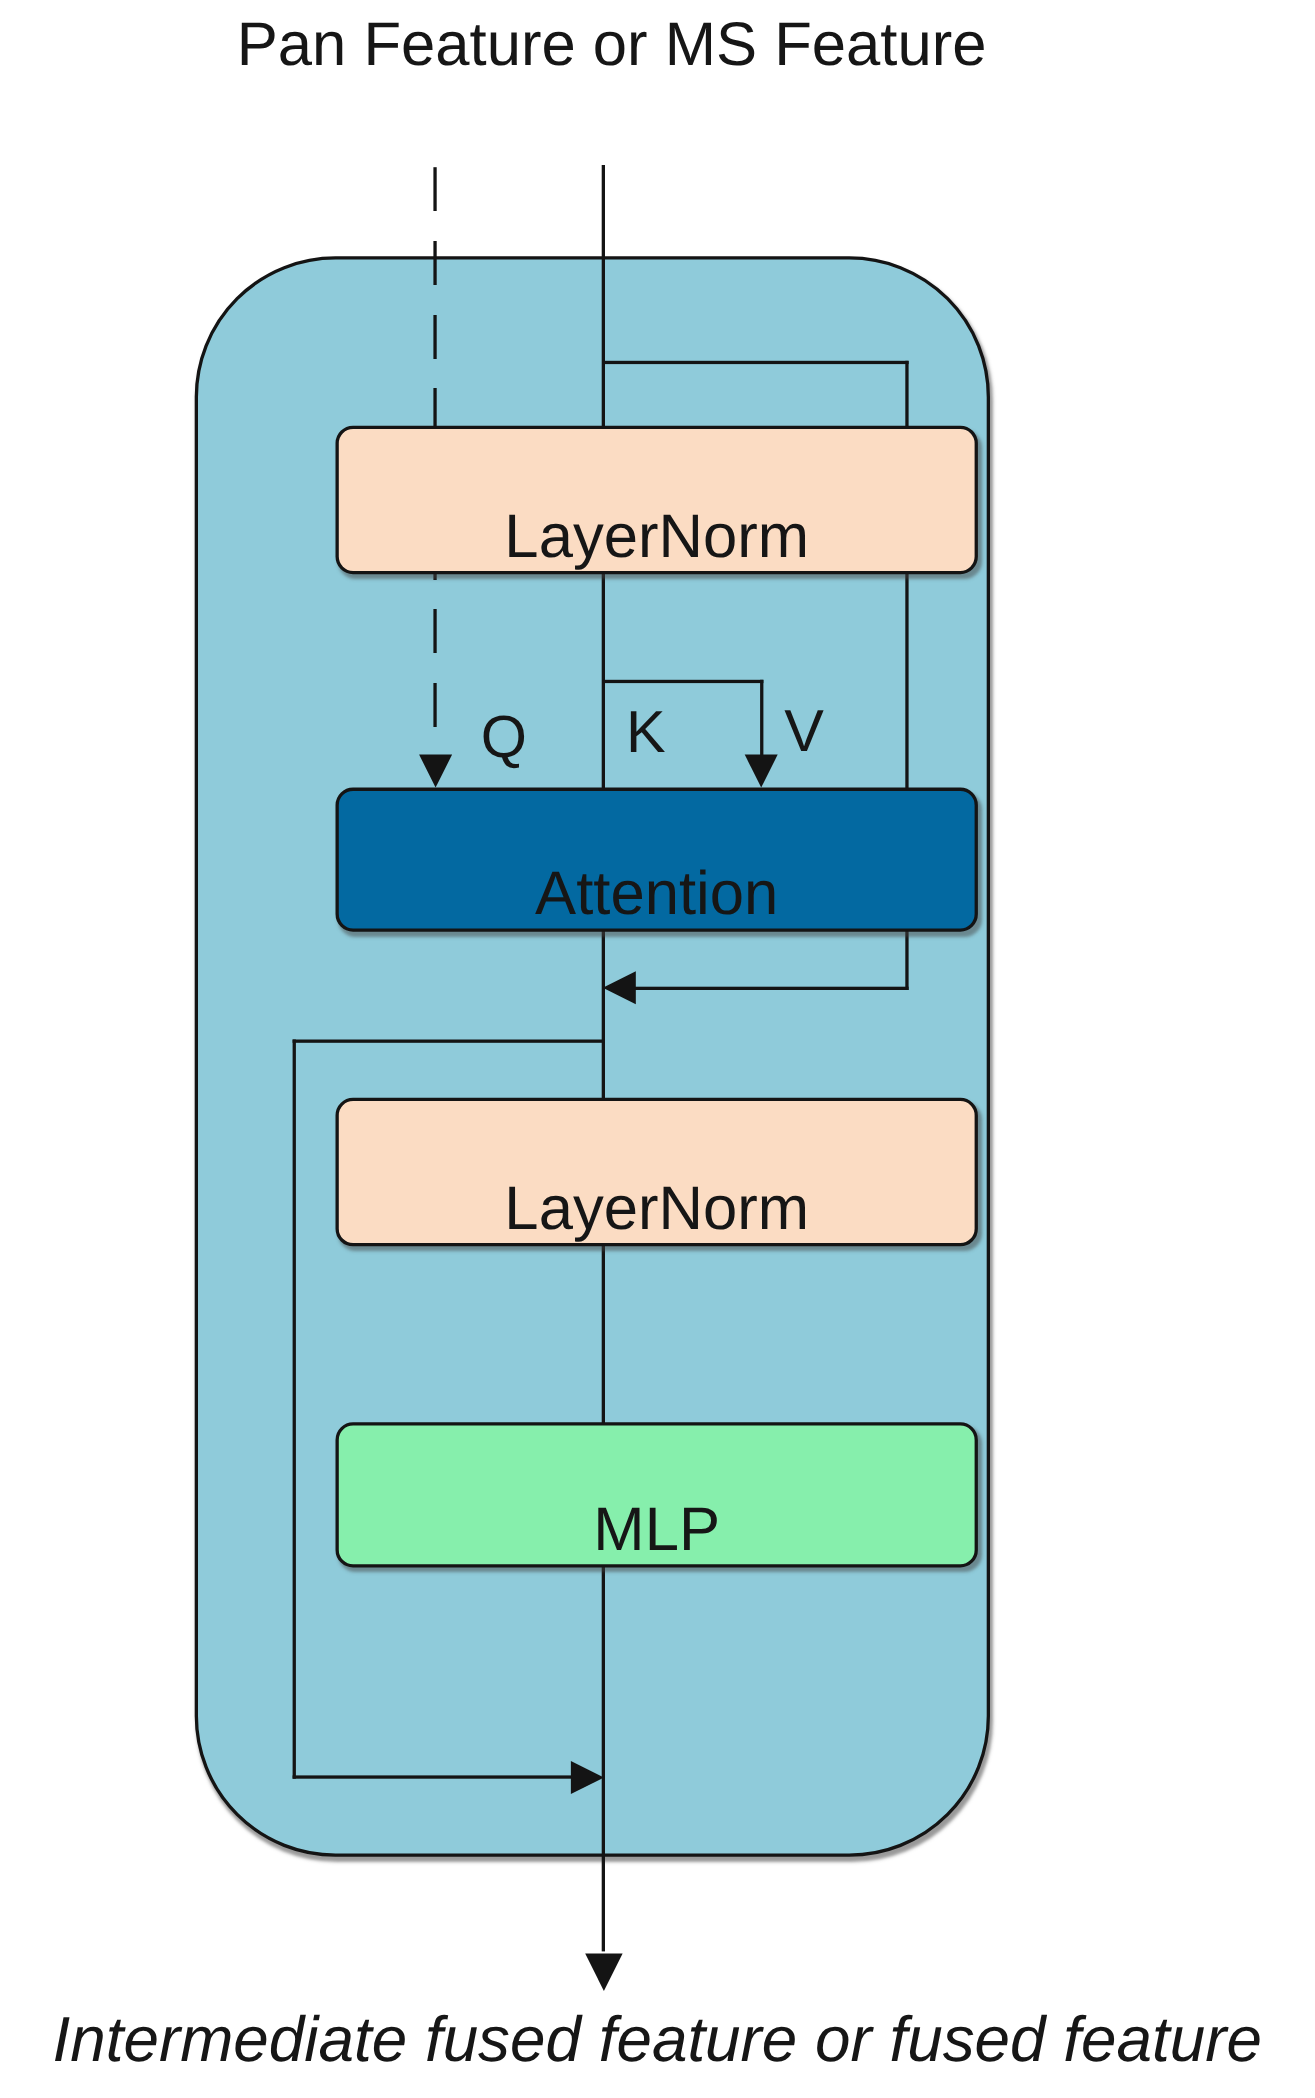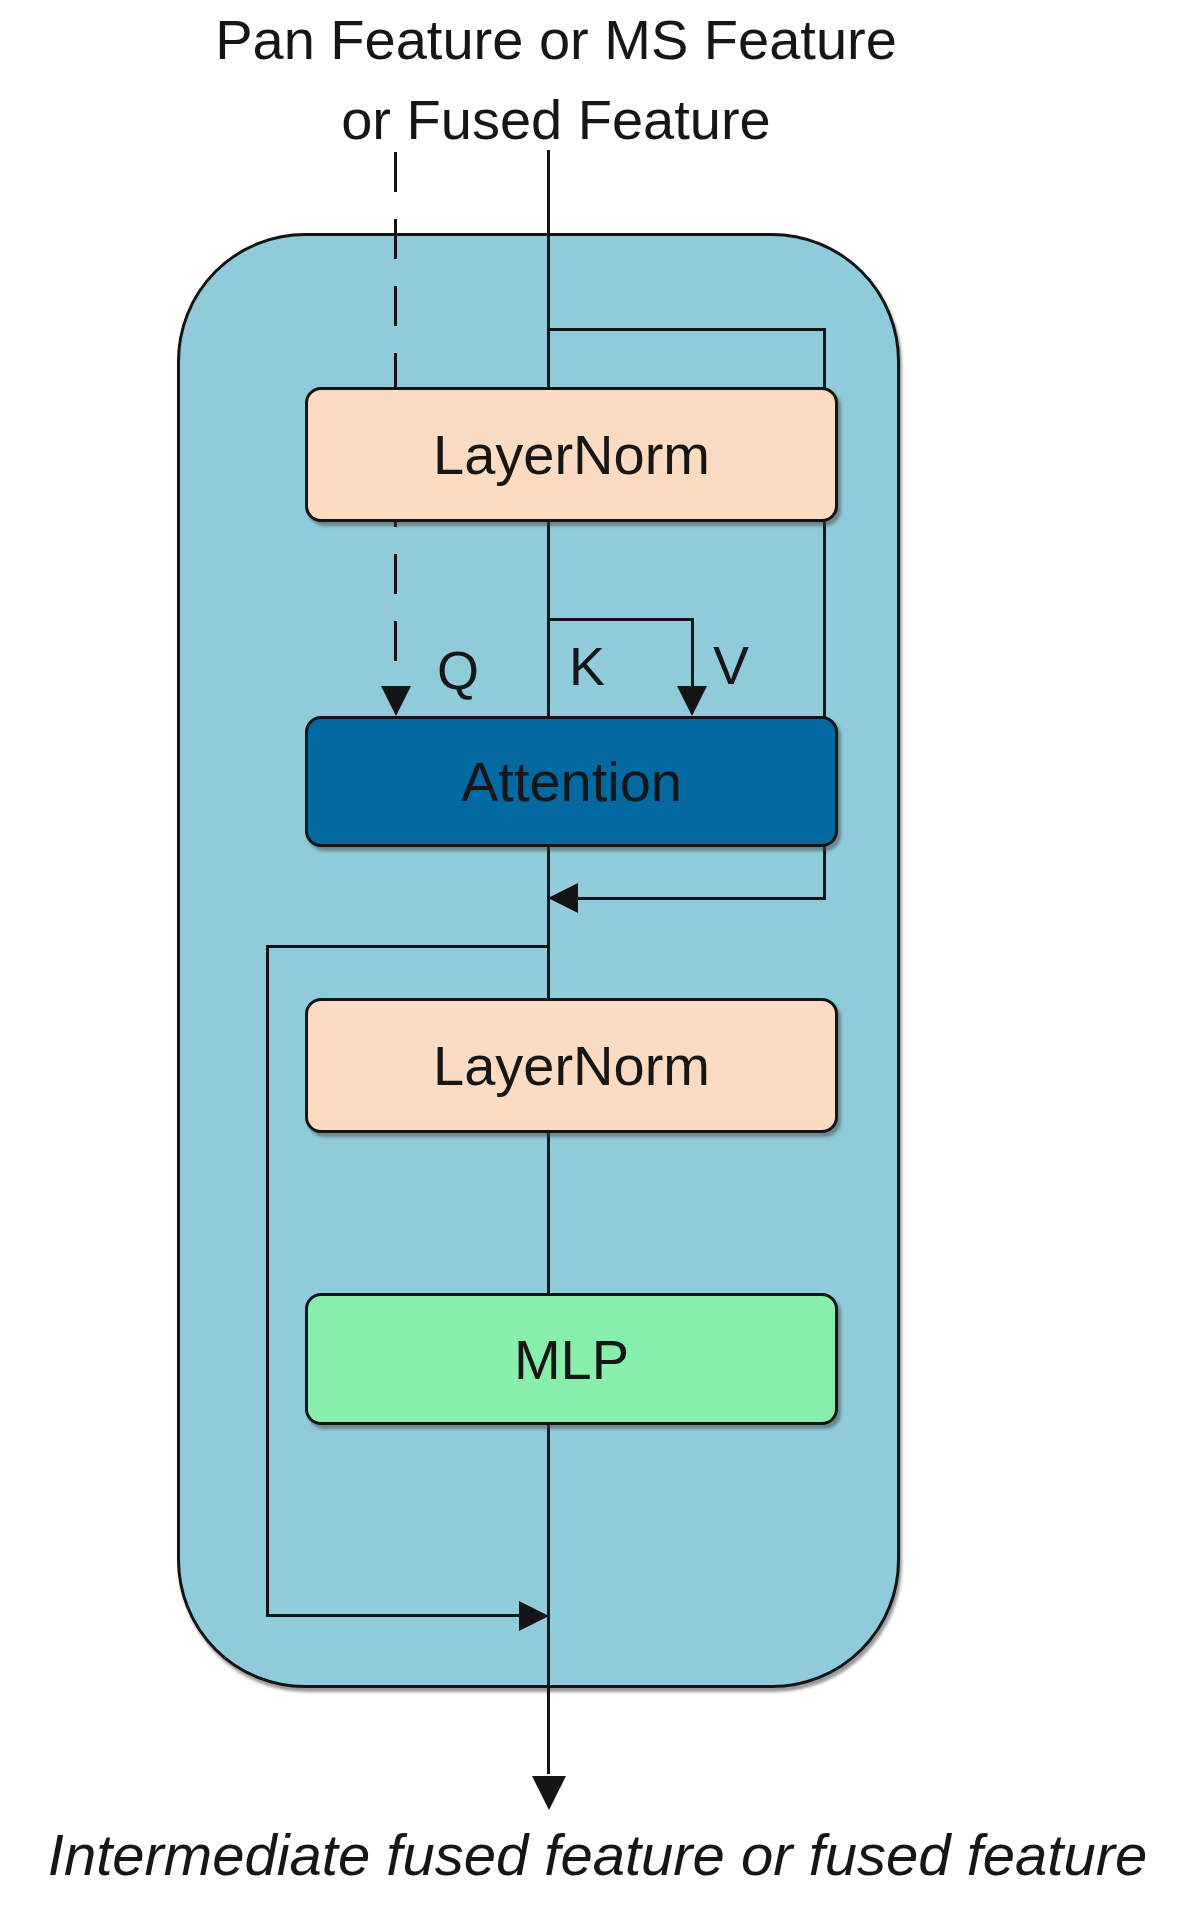--- a/index.html
+++ b/index.html
@@ -44,43 +44,42 @@
     background:repeating-linear-gradient(180deg,#141414 0 40px,transparent 40px 67px);
   }
   
   .arr{width:0;height:0;z-index:4;}
   .arr-down{border-left:15px solid transparent;border-right:15px solid transparent;border-top:30px solid #141414;}
   .arr-left{border-top:15px solid transparent;border-bottom:15px solid transparent;border-right:30px solid #141414;}
   .arr-right{border-top:15px solid transparent;border-bottom:15px solid transparent;border-left:30px solid #141414;}
   .arr-down-big{border-left:17px solid transparent;border-right:17px solid transparent;border-top:34px solid #141414;}
   
   .op-box{
-    left:305px;width:533px;
+    left:305px;width:584px;
     box-sizing:border-box;
     border:3px solid #141414;
     border-radius:16px;
     box-shadow:3px 4px 3px rgba(70,70,70,0.5);
-    display:flex;align-items:center;justify-content:center;
+    display:flex;align-items:flex-end;justify-content:center;
     font-size:56px;color:#161616;
     z-index:3;
   }
   
   .qkv{
     transform:translate(-50%,-50%);
     font-size:54px;color:#161616;z-index:3;line-height:1;
   }
 </style>
 </head>
 <body>
 
 <div id="stage">
 
   <div class="abs title">
     <div>Pan Feature or MS Feature</div>
-    <div>or Fused Feature</div>
   </div>
 
   <div class="abs container-block"></div>
 
   <div class="abs dashed-v" style="left:394px;top:152px;height:534px;"></div>
   <div class="abs arr arr-down" style="left:381px;top:686px;"></div>
 
   <div class="abs line" style="left:547px;top:150px;width:3px;height:1624px;"></div>
 
   <div class="abs line" style="left:549px;top:328px;width:277px;height:3px;"></div>

